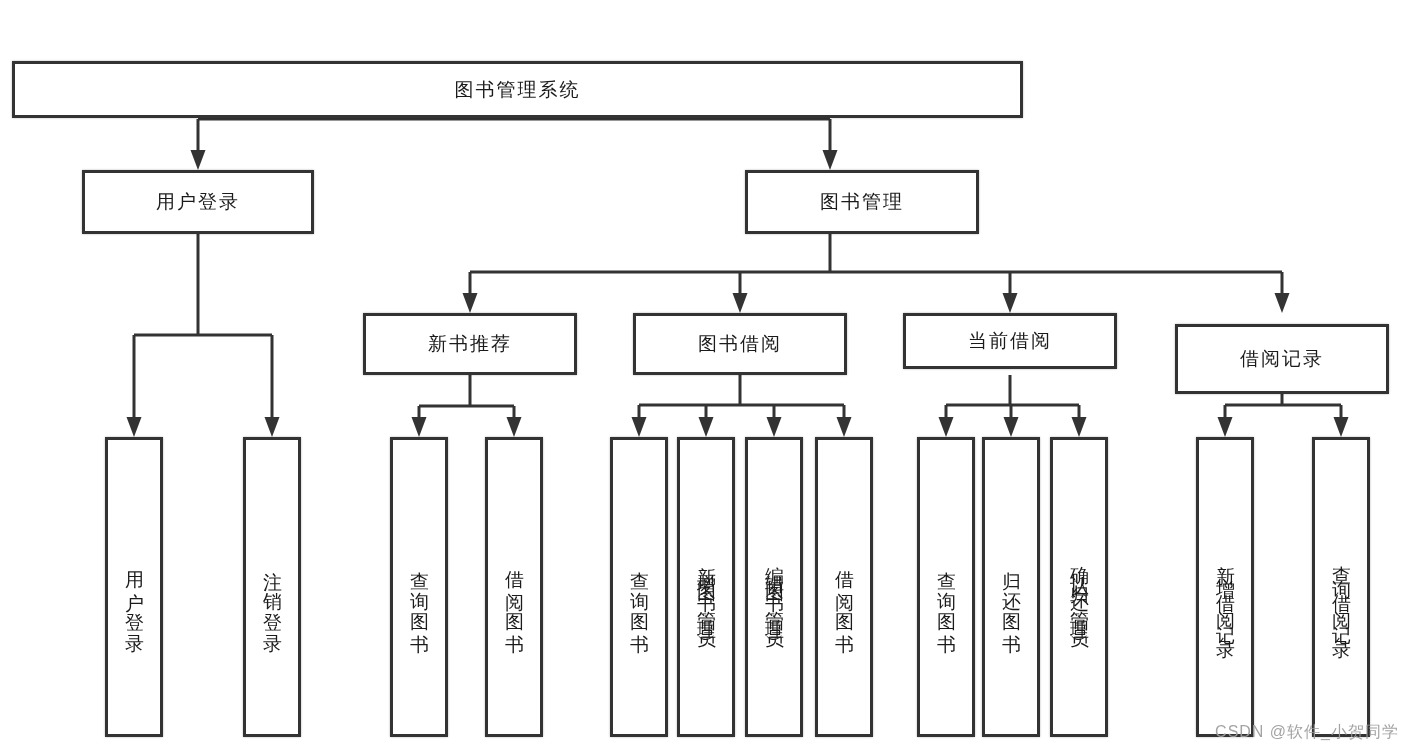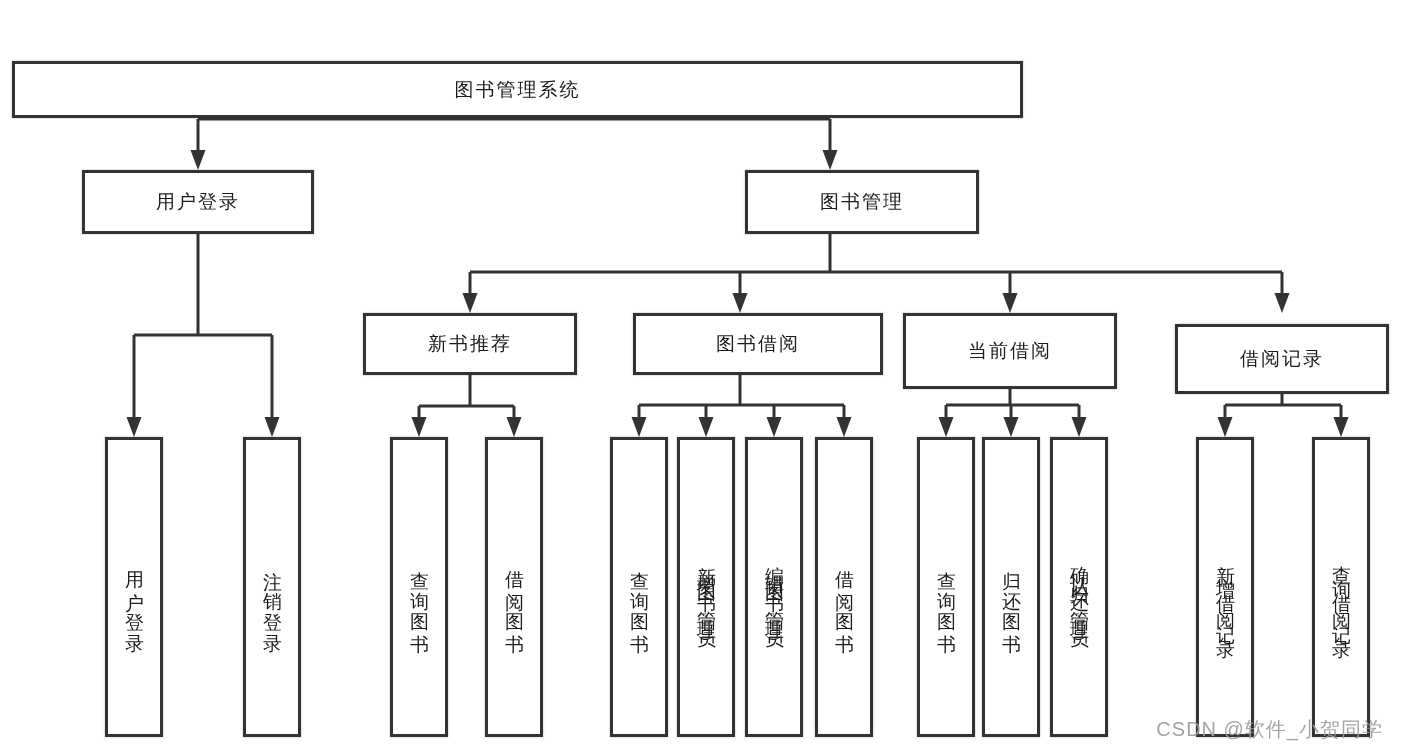--- a/index.html
+++ b/index.html
@@ -39,23 +39,23 @@
     text-orientation: mixed;
     font-size: 19px;
     line-height: 1.1;
     white-space: nowrap;
   }
   .ls-4 { letter-spacing: 21px; margin-bottom: -21px; }
   .ls-6 { letter-spacing: 15px; margin-bottom: -15px; }
   .ls-9 { letter-spacing: 9px;  margin-bottom: -9px; }
   .watermark {
     position: absolute;
-    right: 22px;
+    right: 6px;
     bottom: 4px;
-    font-size: 20px;
+    font-size: 16px;
     color: rgba(158,158,158,0.95);
     letter-spacing: 1px;
     z-index: 10;
     white-space: nowrap;
   }
 </style>
 </head>
 <body>
 
 <div class="canvas">
@@ -136,24 +136,24 @@
   <div class="box" style="left:82px; top:170px; width:232px; height:64px;">
     <span class="h-label">用户登录</span>
   </div>
   <div class="box" style="left:713px; top:170px; width:234px; height:64px;margin-left:32px;">
     <span class="h-label">图书管理</span>
   </div>
 
   <div class="box" style="left:363px; top:313px; width:214px; height:62px;justify-content:center;">
     <span class="h-label">新书推荐</span>
   </div>
-  <div class="box" style="left:633px; top:313px; width:250px; height:62px;">
+  <div class="box" style="left:633px; top:313px; width:214px; height:62px;">
     <span class="h-label">图书借阅</span>
   </div>
-  <div class="box" style="left:903px; top:313px; width:214px; height:76px;">
+  <div class="box" style="left:903px; top:313px; width:214px; height:56px;">
     <span class="h-label">当前借阅</span>
   </div>
   <div class="box" style="left:1175px; top:324px; width:214px; height:70px;">
     <span class="h-label">借阅记录</span>
   </div>
 
   <div class="box leaf" style="left:105px; top:437px; width:58px; height:300px;">
     <span class="v-label ls-4">用户登录</span>
   </div>
   <div class="box leaf" style="left:243px; top:437px; width:58px; height:300px;">

